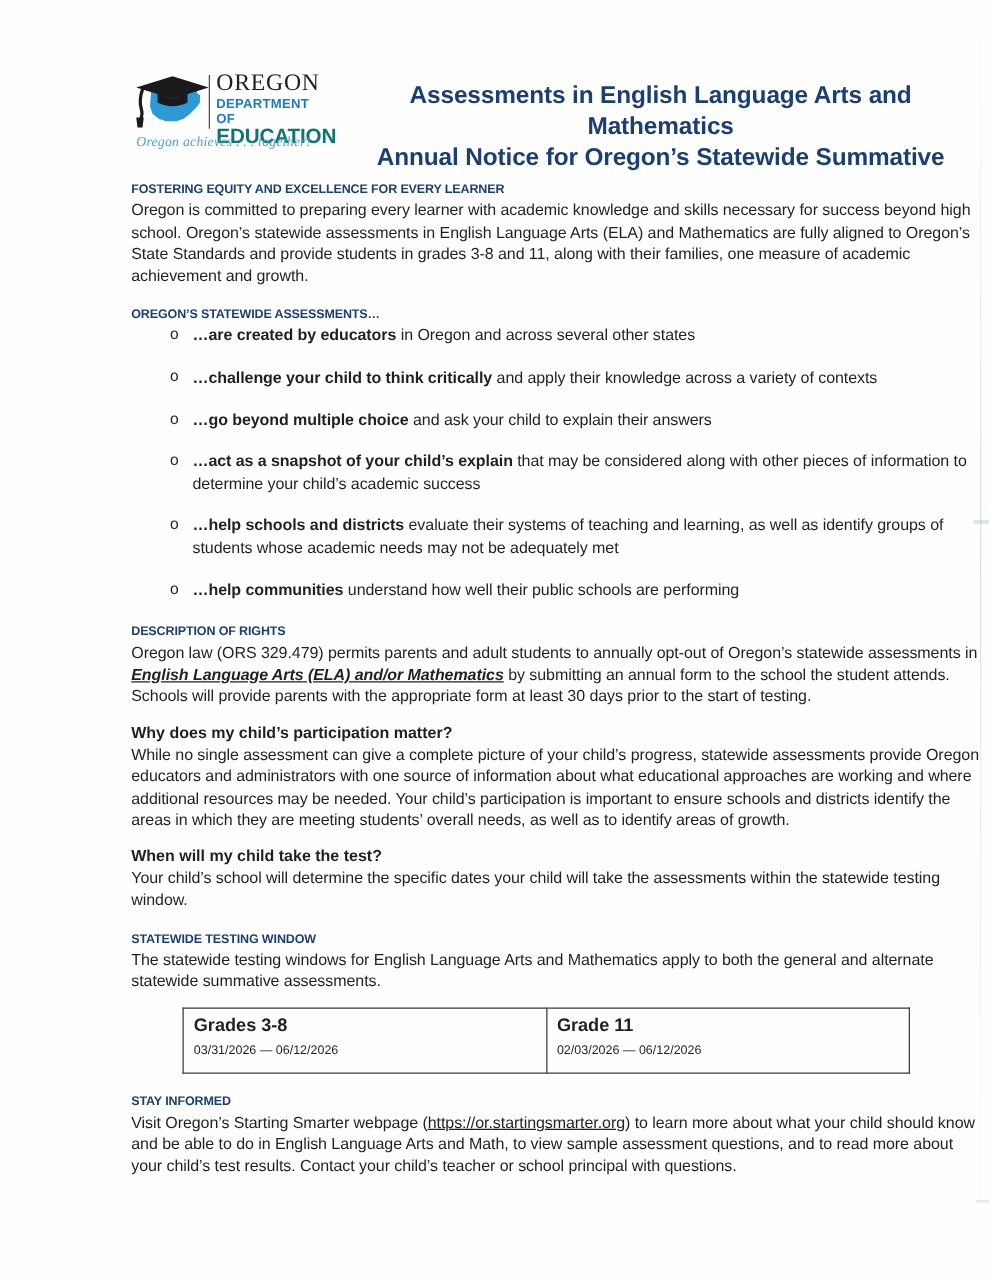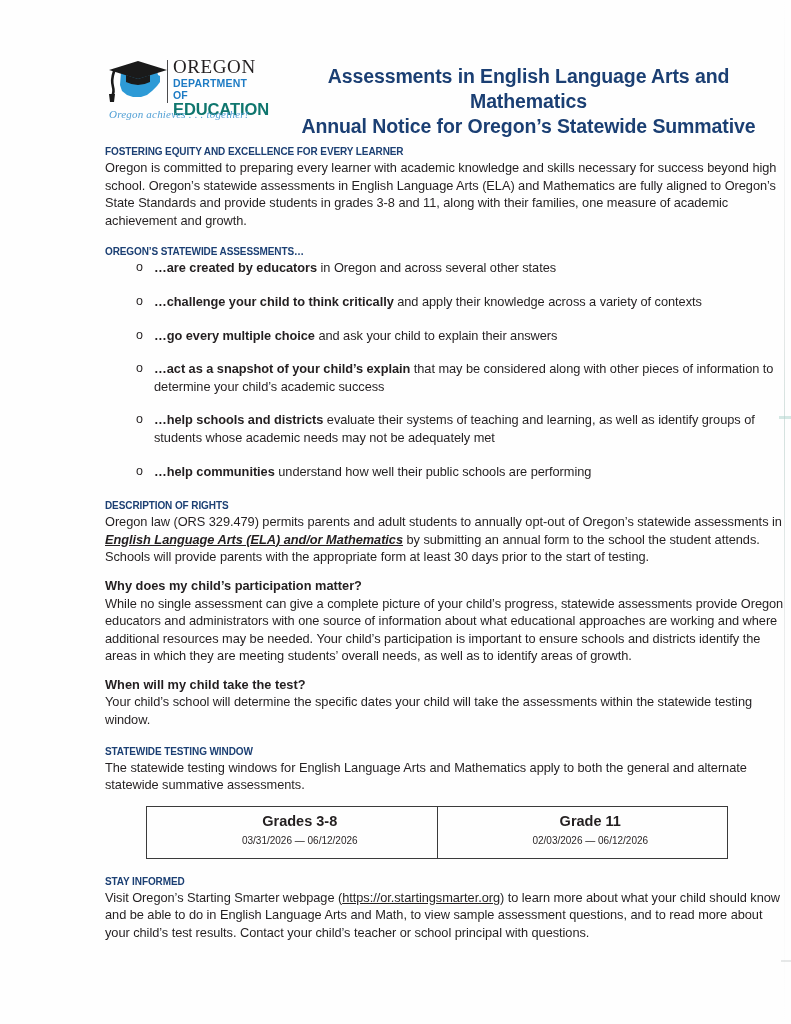--- a/index.html
+++ b/index.html
@@ -213,22 +213,22 @@
   
   .window-table {
     margin-left: 41px;
     margin-top: 12px;
     width: 582px;
     border-collapse: collapse;
     table-layout: fixed;
   }
   .window-table td {
     border: 1.4px solid #3b3b3b;
-    text-align: center;
-    padding: 5px 4px 7px 20px;
+    text-align: left;
+    padding: 5px 4px 7px 8px;
     vertical-align: top;
   }
   .wt-head {
     font-size: 14.5px;
     font-weight: bold;
     line-height: 19px;
     color: #231f20;
   }
   .wt-dates {
     font-size: 10px;
@@ -296,21 +296,21 @@
         <li>
           <span class="marker">o</span>
           <span class="b-strong">…are created by educators</span><span> in Oregon and across several other states</span>
         </li>
         <li>
           <span class="marker">o</span>
           <span class="b-strong">…challenge your child to think critically</span><span> and apply their knowledge across a variety of contexts</span>
         </li>
         <li>
           <span class="marker">o</span>
-          <span class="b-strong">…go every multiple choice</span><span> and ask your child to explain their answers</span>
+          <span class="b-strong">…go beyond multiple choice</span><span> and ask your child to explain their answers</span>
         </li>
         <li>
           <span class="marker">o</span>
           <span class="b-strong">…act as a snapshot of your child’s explain</span><span> that may be considered along with other pieces of information to determine your child’s academic success</span>
         </li>
         <li>
           <span class="marker">o</span>
           <span class="b-strong">…help schools and districts</span><span> evaluate their systems of teaching and learning, as well as identify groups of students whose academic needs may not be adequately met</span>
         </li>
         <li>

